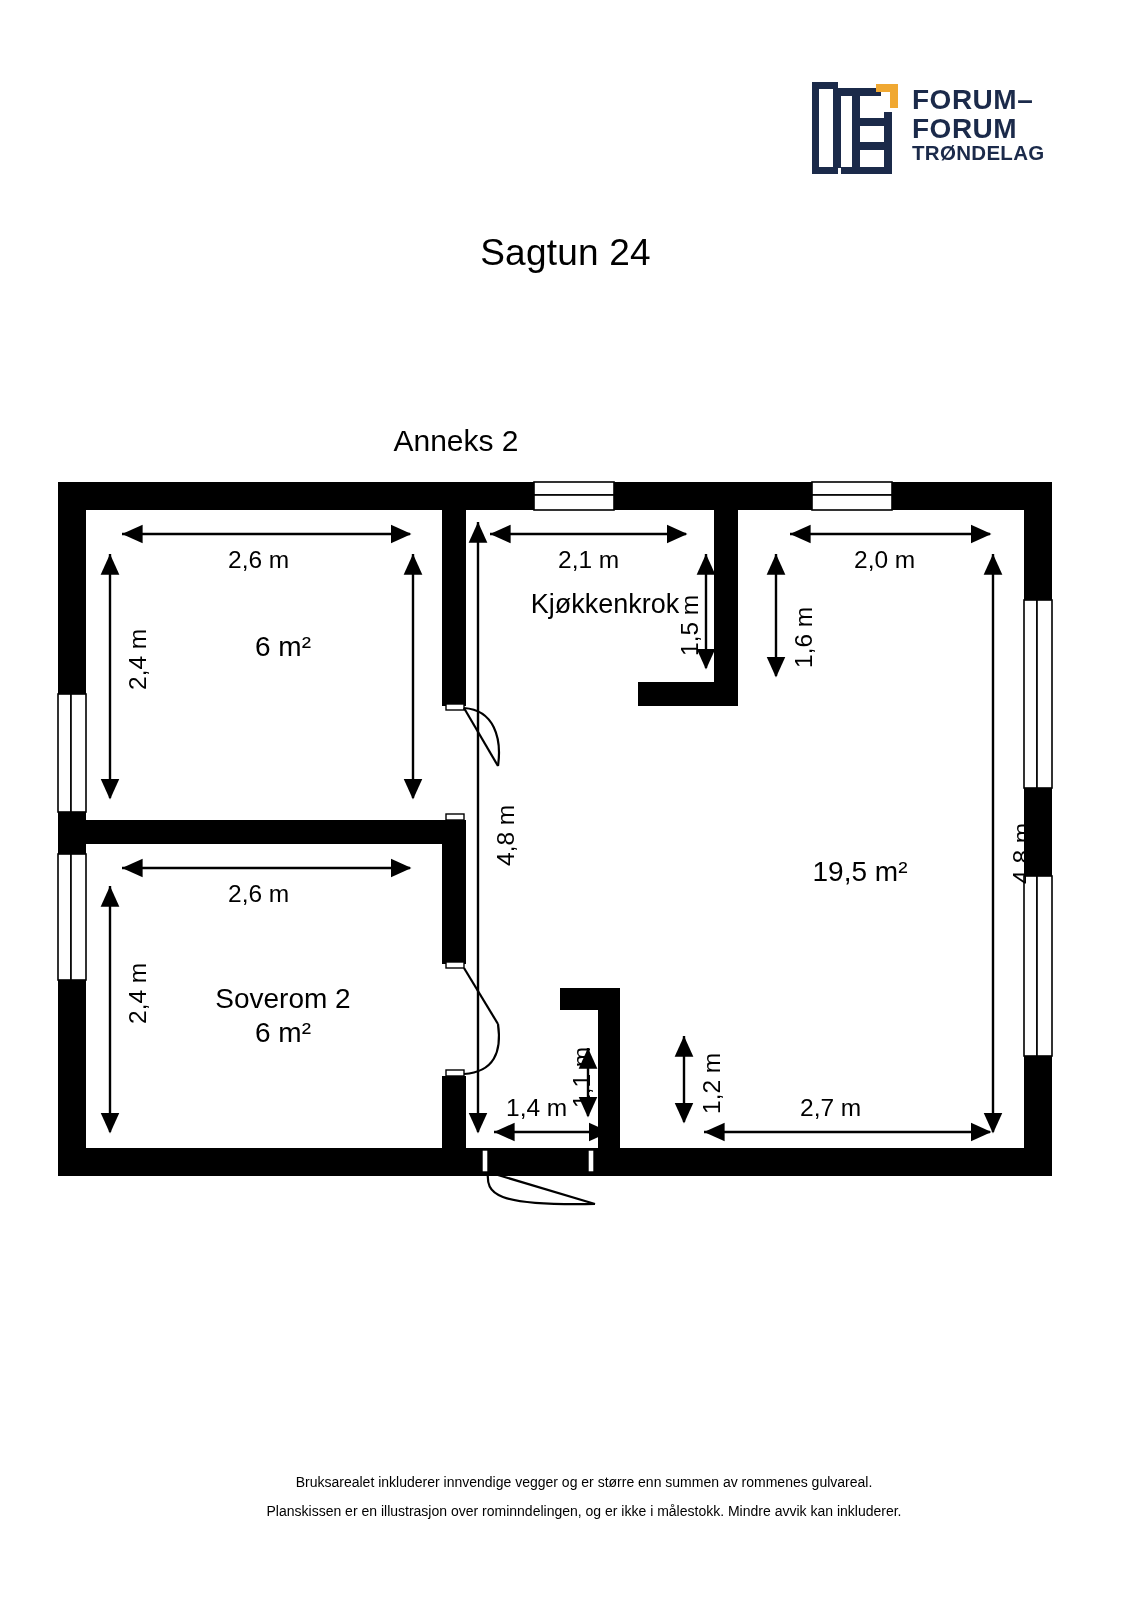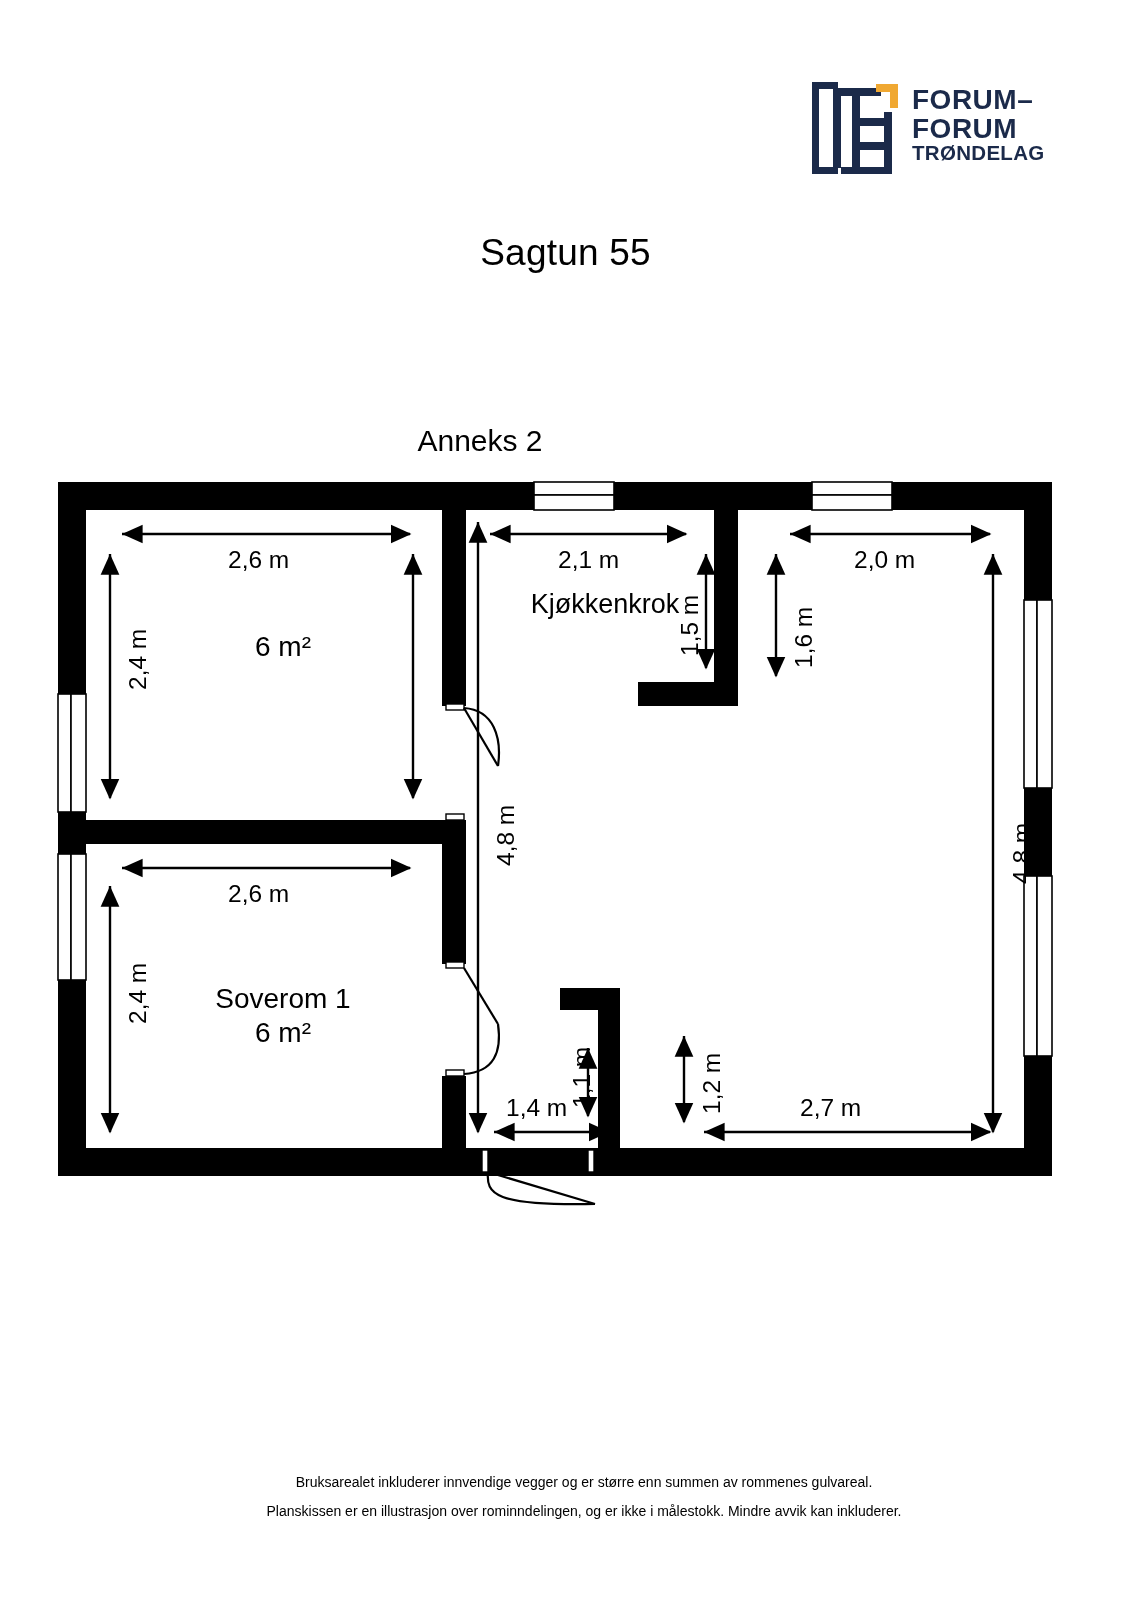--- a/index.html
+++ b/index.html
@@ -57,21 +57,20 @@
     font-size: 37px;
     letter-spacing: 0.2px;
   }
   #plan-subtitle {
     position: absolute;
     left: 0;
     top: 424px;
     width: 912px;
     text-align: center;
     font-size: 30px;
-    padding-left: 24px;
   }
 
   
   #floorplan {
     position: absolute;
     left: 50px;
     top: 476px;
     width: 1010px;
     height: 730px;
   }
@@ -148,21 +147,21 @@
       </g>
     </svg>
   </div>
   <div id="logo-wordmark">
     <span class="wm-line wm-1">FORUM–</span>
     <span class="wm-line wm-2">FORUM</span>
     <span class="wm-line wm-3">TRØNDELAG</span>
   </div>
 </div>
 
-<div id="doc-title">Sagtun 55</div>
+<div id="doc-title">Sagtun 24</div>
 <div id="plan-subtitle">Anneks 2</div>
 
 <div id="floorplan">
 
   <svg width="1010" height="730" viewBox="0 0 1010 730" xmlns="http://www.w3.org/2000/svg">
 
     <g fill="#000000">
 
       <rect x="8" y="6" width="994" height="28"></rect>
 
@@ -300,27 +299,28 @@
   <div class="dim" style="left:456px; top:620px;text-align:right;">1,4 m</div>
   <div class="dim vert" style="left:520px; top:632px;">1,1 m</div>
 
 </div>
 
 <div class="room-label" id="label-soverom2">
   <span class="rl-area">6 m²</span>
 </div>
 
 <div class="room-label" id="label-soverom1">
-  <span class="rl-name">Soverom 1</span>
+  <span class="rl-name">Soverom 2</span>
   <span class="rl-area">6 m²</span>
 </div>
 
 <div class="room-label single" id="label-kjokkenkrok">
   <span class="rl-name">Kjøkkenkrok</span>
 </div>
 
 <div class="room-label" id="label-oppholdsrom">
+  <span class="rl-area">19,5 m²</span>
 </div>
 
 <div id="footer">
   <div>Bruksarealet inkluderer innvendige vegger og er større enn summen av rommenes gulvareal.</div>
   <div>Planskissen er en illustrasjon over rominndelingen, og er ikke i målestokk. Mindre avvik kan inkluderer.</div>
 </div>
 
 </body></html>

